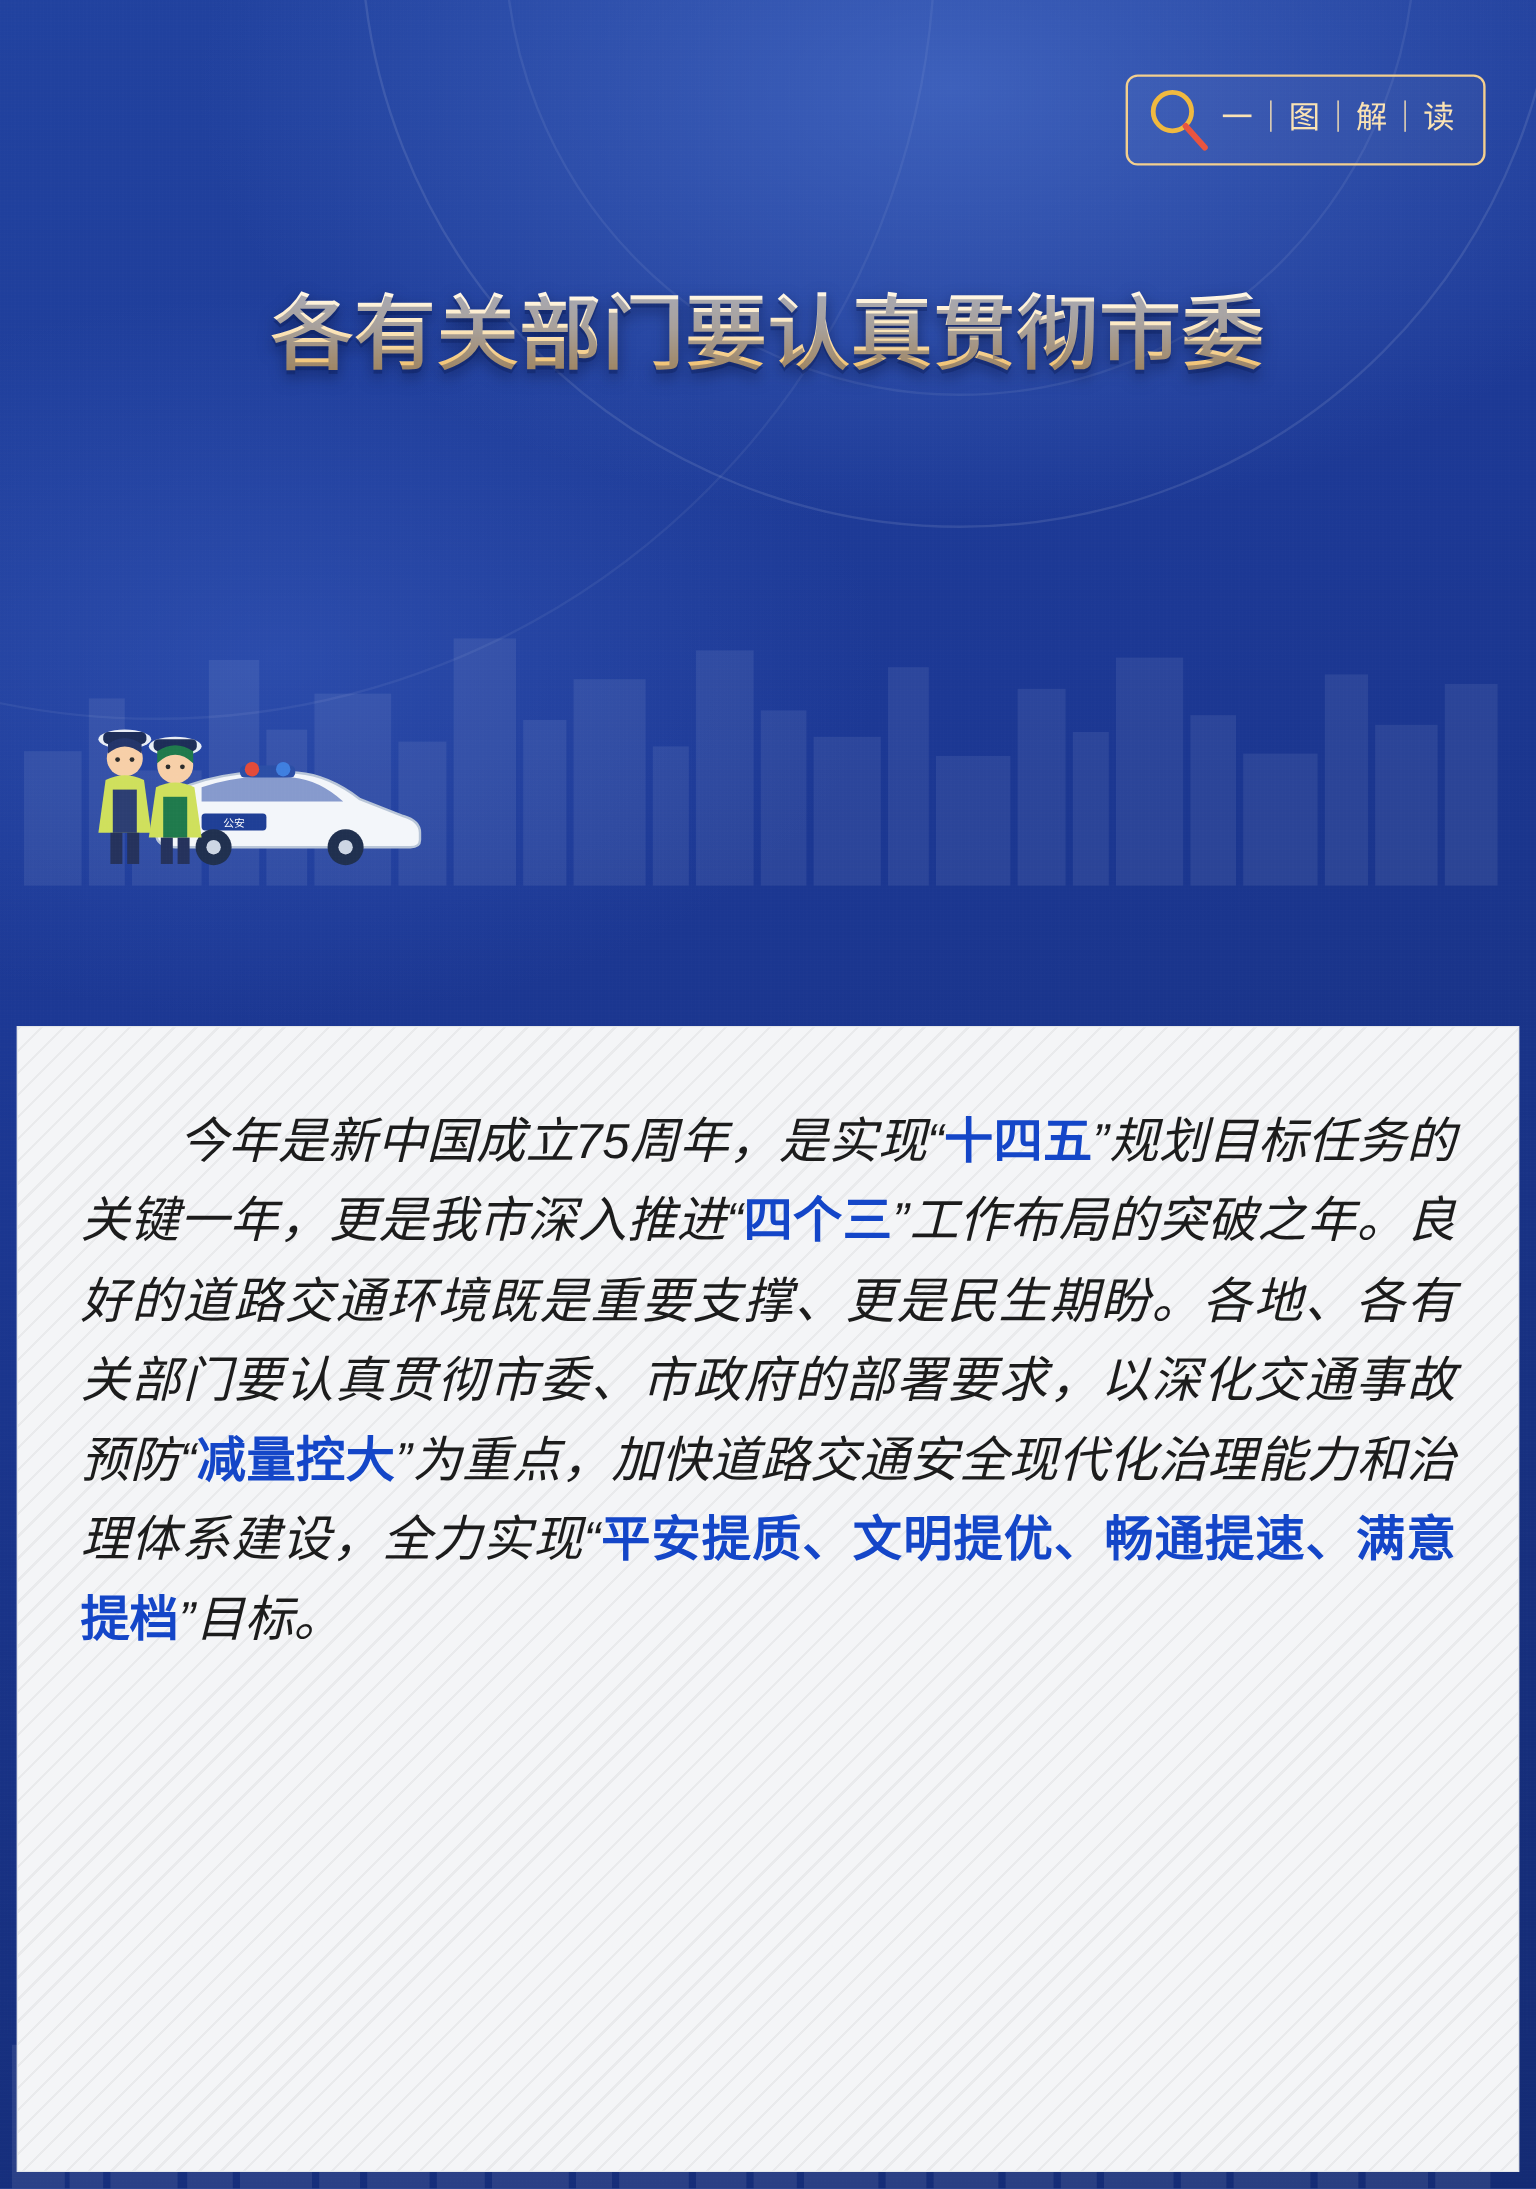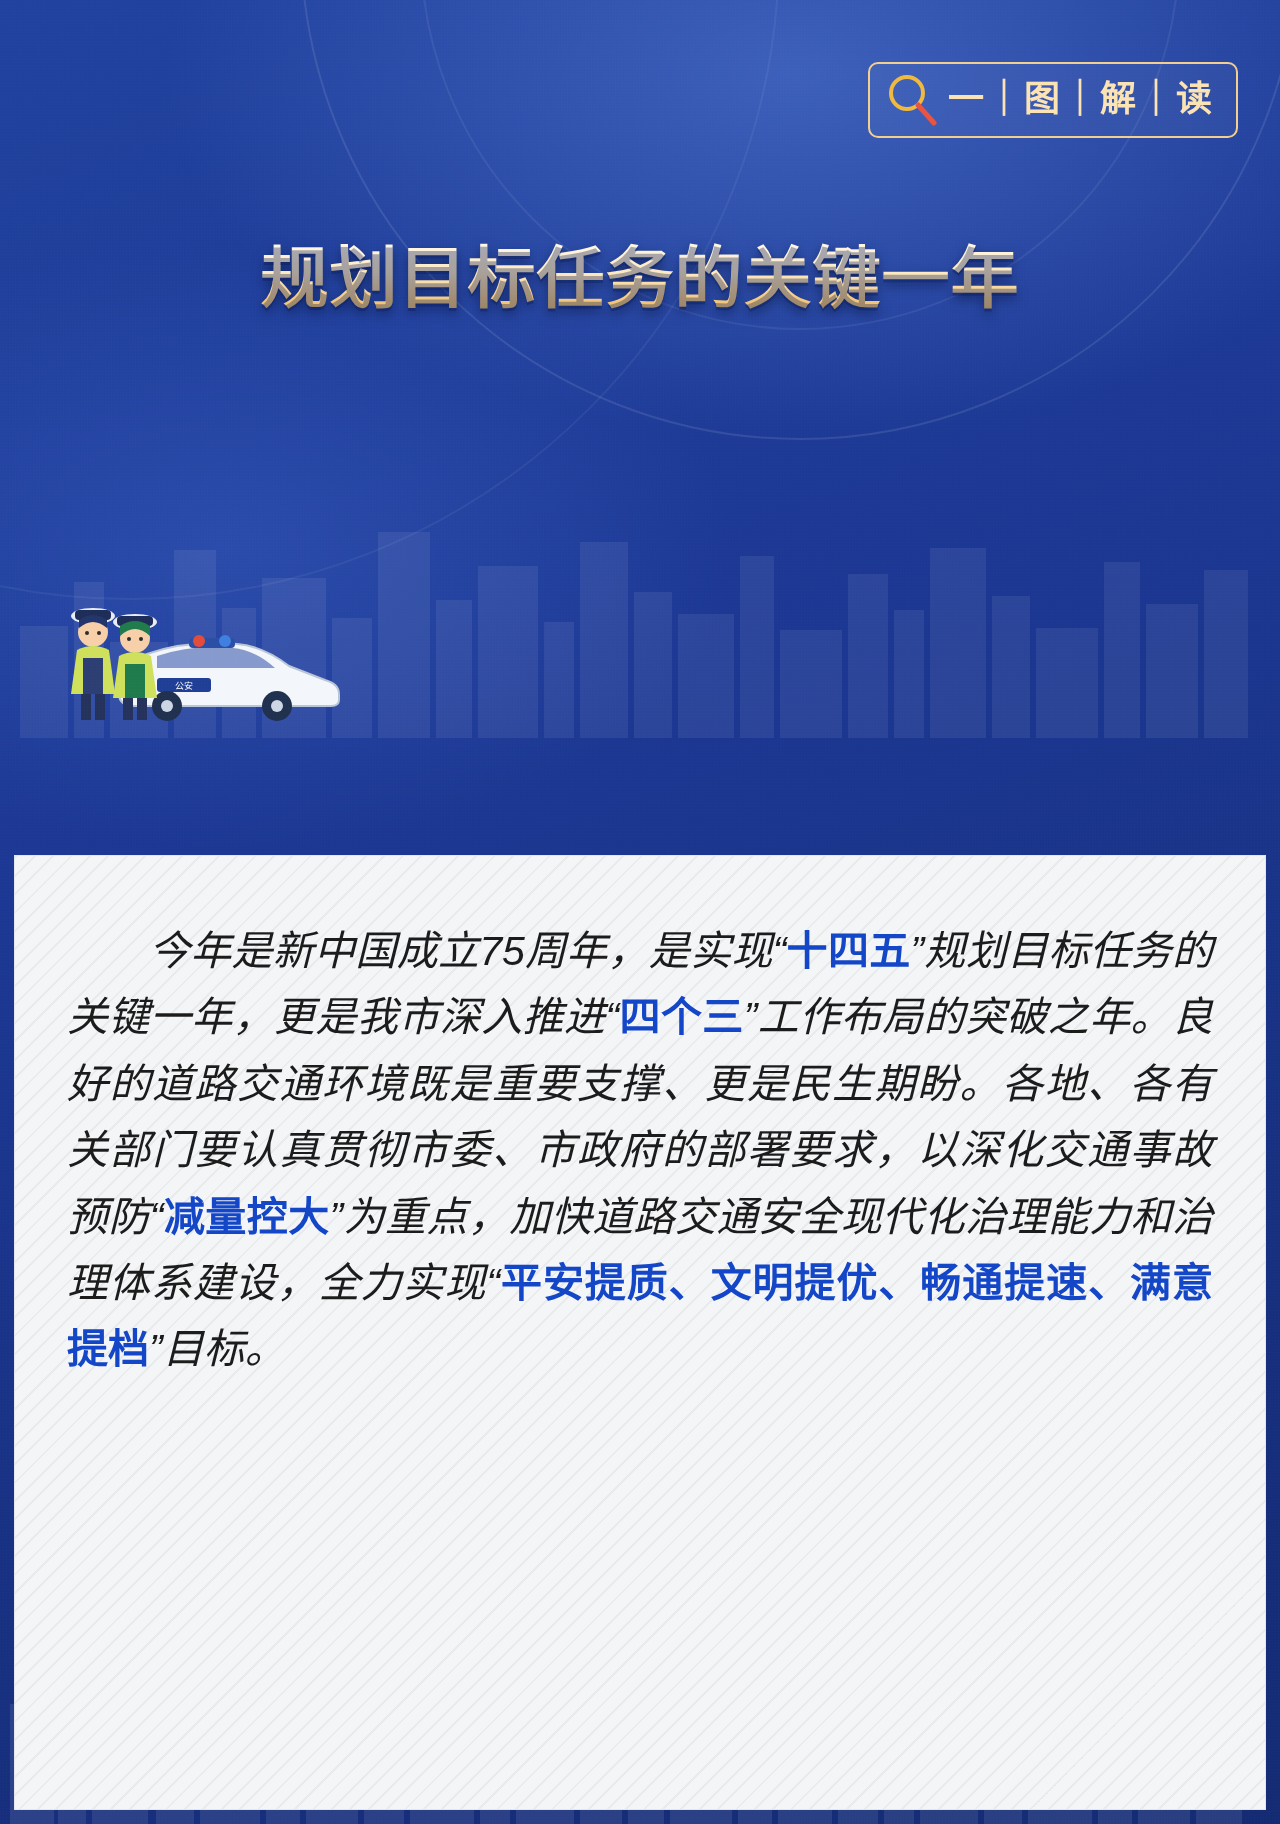--- a/index.html
+++ b/index.html
@@ -74,22 +74,22 @@
     background: rgba(255,255,255,0.04);
   }
   .badge .mag {
     position: relative;
     width: 54px; height: 54px;
     flex: 0 0 54px;
   }
   .badge .mag svg { display: block; }
   .badge .label {
     font-family: "Liberation Serif", serif;
-    font-size: 36px;
-    font-weight: bold;
+    font-size: 26px;
+    font-weight: normal;
     letter-spacing: 2px;
     color: #fbe3b4;
     white-space: nowrap;
     line-height: 1;
   }
 
   
   .title-wrap {
     position: absolute;
     left: 0; right: 0;
@@ -126,21 +126,21 @@
   .bar {
     position: absolute;
     bottom: 0;
     background: rgba(255,255,255,0.075);
   }
   .skyline.bottom .bar { background: rgba(255,255,255,0.09); }
 
   
   .police-group {
     position: absolute;
-    left: 61px;
+    left: 72px;
     bottom: 1100px;
     width: 300px;
     height: 130px;
   }
 
   
   .card {
     position: absolute;
     left: 14px;
     right: 14px;
@@ -254,21 +254,21 @@
     <span class="mag">
       <svg width="54" height="54" viewBox="0 0 54 54" aria-hidden="true">
         <circle cx="23" cy="21" r="16" fill="none" stroke="#f0b93f" stroke-width="4"></circle>
         <line x1="34" y1="33" x2="50" y2="51" stroke="#e8543f" stroke-width="5" stroke-linecap="round"></line>
       </svg>
     </span>
     <span class="label">一｜图｜解｜读</span>
   </div>
 
   <div class="title-wrap">
-    <div class="title-line second">规划目标任务的关键一年</div>
+    <div class="title-line second">各有关部门要认真贯彻市委</div>
   </div>
 
   <div class="skyline bottom">
     <div class="bar" style="left:10px;  width:44px; height:120px;"></div>
     <div class="bar" style="left:58px;  width:28px; height:168px;"></div>
     <div class="bar" style="left:92px;  width:56px; height:96px;"></div>
     <div class="bar" style="left:156px; width:38px; height:150px;"></div>
     <div class="bar" style="left:200px; width:60px; height:112px;"></div>
     <div class="bar" style="left:266px; width:34px; height:176px;"></div>
     <div class="bar" style="left:306px; width:52px; height:132px;"></div>

